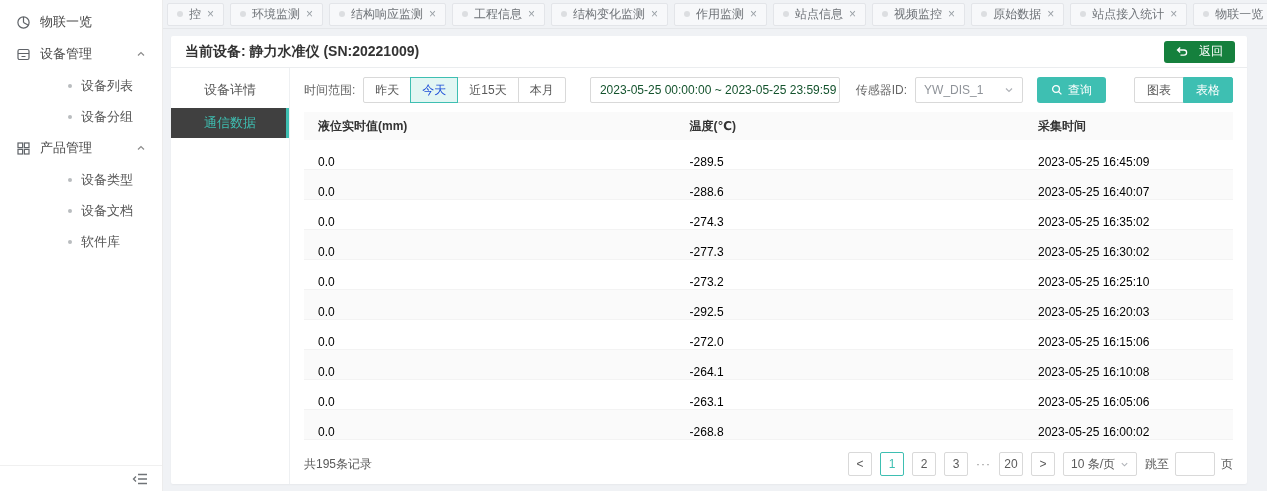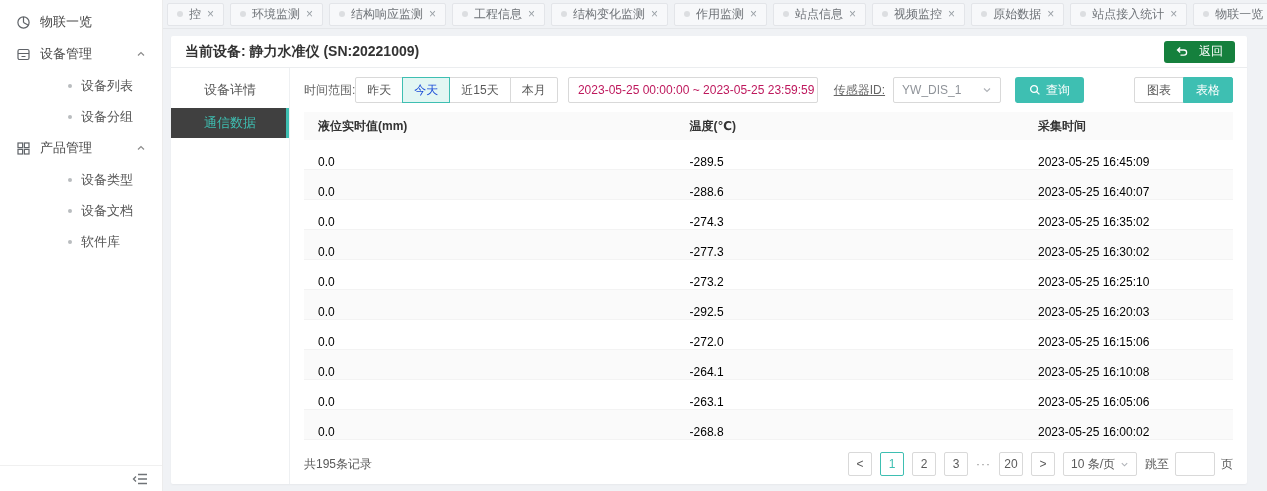--- a/index.html
+++ b/index.html
@@ -43,31 +43,31 @@
     background:#15803d; color:#fff; border:none; border-radius:3px; font-size:12px; cursor:pointer; }
   .card-body { flex:1; min-height:0; display:flex; }
   .vtabs { flex:none; width:119px; border-right:1px solid #eef0f2; padding-top:4px; }
   .vtab { height:30px; line-height:30px; text-align:center; font-size:13px; color:#595959;
     position:relative; cursor:pointer; margin:3px 0; }
   .vtab.active { background:#404040; color:#3ebfb2; }
   .vtab.active .vbar { position:absolute; right:0; top:0; bottom:0; width:3px; background:#3ebfb2; }
   .panel { flex:1; min-width:0; display:flex; flex-direction:column; padding:9px 14px 0 14px; }
   
   .filter-row { flex:none; display:flex; align-items:center; color:#666; margin-bottom:9px; }
-  .flabel { color:#666; white-space:nowrap; }
+  .flabel { color:#666; margin-right:8px; white-space:nowrap; }
   .qgroup { display:flex; }
   .qbtn { height:26px; padding:0 11px; border:1px solid #d9d9d9; background:#fff; color:#595959;
     font-size:12px; margin-left:-1px; cursor:pointer; display:inline-flex; align-items:center; }
   .qbtn:first-child { border-radius:2px 0 0 2px; margin-left:0; }
   .qbtn:last-child { border-radius:0 2px 2px 0; }
   .qbtn.active { background:#e2f6f3; border-color:#3ebfb2; color:#1d4ed8; z-index:1; position:relative; }
-  .date-input { height:26px; width:250px; margin-left:10px; border:1px solid #d9d9d9;
+  .date-input { height:26px; width:250px; margin-left:24px; border:1px solid #d9d9d9;
     border-radius:2px; display:flex; align-items:center; justify-content:center;
-    color:#be185d; cursor:text; white-space:nowrap;padding-left:7px; }
-  .sensor-label { margin-left:16px; margin-right:8px; white-space:nowrap;text-decoration:underline; }
+    color:#14532d; cursor:text; white-space:nowrap;padding-left:7px; }
+  .sensor-label { margin-left:16px; margin-right:8px; white-space:nowrap; }
   .select-box { height:26px; width:108px; border:1px solid #d9d9d9; border-radius:2px;
     display:flex; align-items:center; justify-content:space-between; padding:0 8px;
     color:#8f9399; cursor:pointer; }
   .query-btn { height:26px; margin-left:14px; padding:0 14px; background:#3ebfb2; color:#fff;
     border:none; border-radius:3px; display:inline-flex; align-items:center; gap:5px;
     font-size:12px; cursor:pointer; }
   .view-toggle { margin-left:auto; display:flex; }
   .vbtn { height:26px; padding:0 12px; border:1px solid #d9d9d9; background:#fff; color:#595959;
     font-size:12px; cursor:pointer; display:inline-flex; align-items:center; }
   .vbtn.left { border-radius:2px 0 0 2px; }

